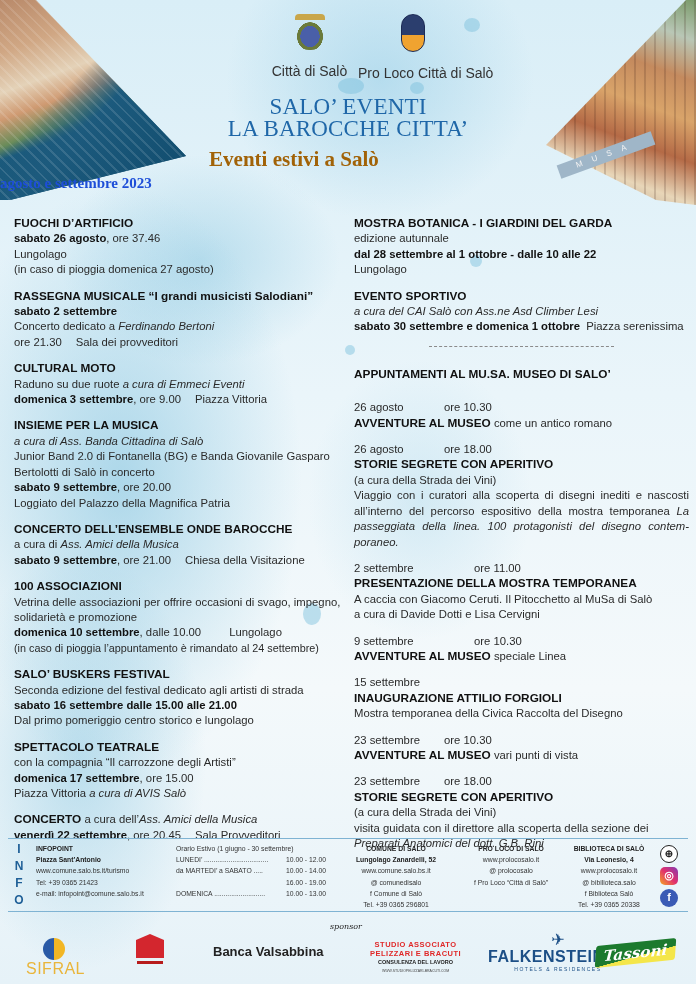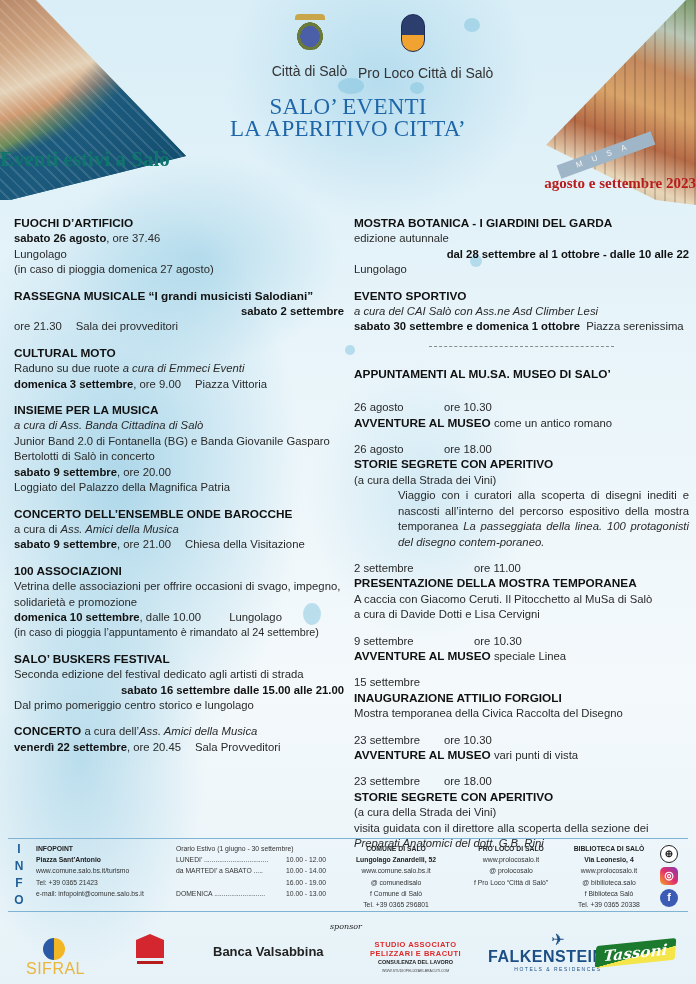--- a/index.html
+++ b/index.html
@@ -68,47 +68,47 @@
   }
   .logo-label { font-size: 14px; color: #333; font-family: "Liberation Sans", sans-serif; white-space: nowrap; margin-top: 13px; }
 
   .title1, .title2 {
     position: absolute; left: 0; width: 696px; text-align: center;
     font-family: "Liberation Serif", serif; color: #1f67a8; font-weight: normal;
   }
   .title1 { top: 94px; font-size: 23px; letter-spacing: 0.2px; }
   .title2 { top: 116px; font-size: 23px; letter-spacing: 0.2px; }
   .subtitle {
-    position: absolute; top: 147px; left: 0; width: 588px; 
-    font-family: "Liberation Serif", serif; font-size: 21px; color: #0f766e; font-weight: bold;
+    position: absolute; top: 147px; left: 0; width: 588px; text-align: center;
+    font-family: "Liberation Serif", serif; font-size: 21px; color: #a16207; font-weight: bold;
   }
   .subtitle2 {
-    position: absolute; top: 175px; left: 0; width: 696px; text-align: right;
-    font-family: "Liberation Serif", serif; font-size: 15px; color: #b91c1c; font-weight: bold;
+    position: absolute; top: 175px; left: 0; width: 696px; text-align: left;
+    font-family: "Liberation Serif", serif; font-size: 15px; color: #1d4ed8; font-weight: bold;
   }
 
   
   .col { position: absolute; font-family: "Liberation Sans", sans-serif; font-size: 11.3px; line-height: 15.4px; color: #2a2a2a; }
   .col-left { left: 14px; top: 216px; width: 330px; }
   .col-right { left: 354px; top: 216px; width: 335px; }
   .ev { margin-bottom: 11px; }
   .ev-title { font-weight: bold; color: #111; font-size: 11.8px; }
-  .b { font-weight: bold; color: #111; text-align: right; }
+  .b { font-weight: bold; color: #111; }
   .i { font-style: italic; }
   .line { display: block; }
   .gap { display: inline-block; width: 14px; }
   .divider {
     margin: 2px auto 20px; width: 185px; height: 0;
     border-top: 1px dashed #8a8a8a;
   }
   .museum-head { font-weight: bold; color: #111; font-size: 11.8px; margin-bottom: 18px; }
   .m-ev { margin-bottom: 11px; }
   .m-date { display: inline-block; width: 90px; }
   .m-date.w2 { width: 120px; }
-  .justify { text-align: justify; margin-left: 44px; }
+  .justify { text-align: justify; }
 
   
   .info {
     position: absolute; left: 8px; top: 838px; width: 680px; height: 74px;
     border-top: 1.5px solid #7fb3d3; border-bottom: 1.5px solid #7fb3d3;
     font-family: "Liberation Sans", sans-serif; font-size: 6.8px; line-height: 11.2px; color: #333;
   }
   .info-letters {
     position: absolute; left: 5px; top: 2px; width: 12px;
     font-weight: bold; font-size: 12px; line-height: 17px; color: #1f5f97; text-align: center;
@@ -180,35 +180,36 @@
     <div class="crest"></div>
     <div class="logo-label">Città di Salò</div>
   </div>
   <div class="logo logo-proloco">
     <div class="medal"></div>
     <div class="logo-label">Pro Loco Città di Salò</div>
   </div>
 </div>
 
 <div class="title1">SALO’ EVENTI</div>
-<div class="title2">LA APERITIVO CITTA’</div>
+<div class="title2">LA BAROCCHE CITTA’</div>
 <div class="subtitle">Eventi estivi a Salò</div>
 <div class="subtitle2">agosto e settembre 2023</div>
 
 <div class="col col-left">
   <div class="ev">
     <span class="line ev-title">FUOCHI D’ARTIFICIO</span>
     <span class="line"><span class="b">sabato 26 agosto</span><span>, ore 37.46</span></span>
     <span class="line">Lungolago</span>
     <span class="line">(in caso di pioggia domenica 27 agosto)</span>
   </div>
 
   <div class="ev">
     <span class="line ev-title">RASSEGNA MUSICALE “I grandi musicisti Salodiani”</span>
     <span class="line b">sabato 2 settembre</span>
+    <span class="line"><span>Concerto dedicato a </span><span class="i">Ferdinando Bertoni</span></span>
     <span class="line"><span>ore 21.30</span><span class="gap"></span><span>Sala dei provveditori</span></span>
   </div>
 
   <div class="ev">
     <span class="line ev-title">CULTURAL MOTO</span>
     <span class="line"><span>Raduno su due ruote </span><span class="i">a cura di Emmeci Eventi</span></span>
     <span class="line"><span class="b">domenica 3 settembre</span><span>, ore 9.00</span><span class="gap"></span><span>Piazza Vittoria</span></span>
   </div>
 
   <div class="ev">
@@ -234,20 +235,26 @@
     <span class="line" style="font-size:10.8px;">(in caso di pioggia l’appuntamento è rimandato al 24 settembre)</span>
   </div>
 
   <div class="ev">
     <span class="line ev-title">SALO’ BUSKERS FESTIVAL</span>
     <span class="line">Seconda edizione del festival dedicato agli artisti di strada</span>
     <span class="line b">sabato 16 settembre dalle 15.00 alle 21.00</span>
     <span class="line">Dal primo pomeriggio centro storico e lungolago</span>
   </div>
 
+  <div class="ev">
+    <span class="line ev-title">SPETTACOLO TEATRALE</span>
+    <span class="line">con la compagnia “Il carrozzone degli Artisti”</span>
+    <span class="line"><span class="b">domenica 17 settembre</span><span>, ore 15.00</span></span>
+    <span class="line"><span>Piazza Vittoria </span><span class="i">a cura di AVIS Salò</span></span>
+  </div>
 
   <div class="ev">
     <span class="line"><span class="ev-title">CONCERTO</span><span> a cura dell’</span><span class="i">Ass. Amici della Musica</span></span>
     <span class="line"><span class="b">venerdì 22 settembre</span><span>, ore 20.45</span><span class="gap"></span><span>Sala Provveditori</span></span>
   </div>
 </div>
 
 <div class="col col-right">
   <div class="ev">
     <span class="line ev-title">MOSTRA BOTANICA - I GIARDINI DEL GARDA</span>

